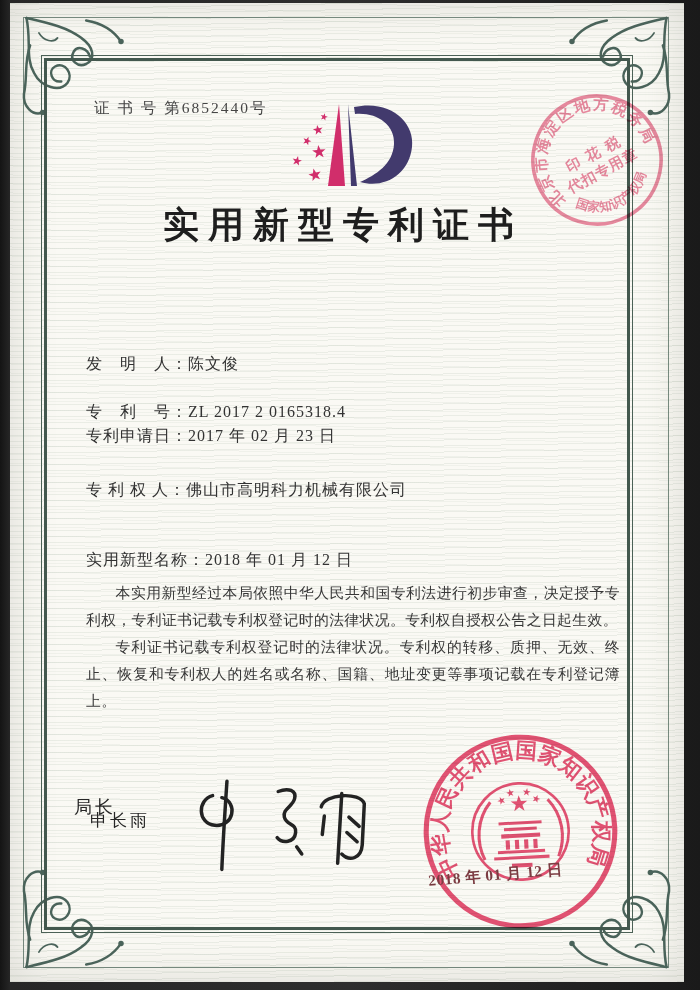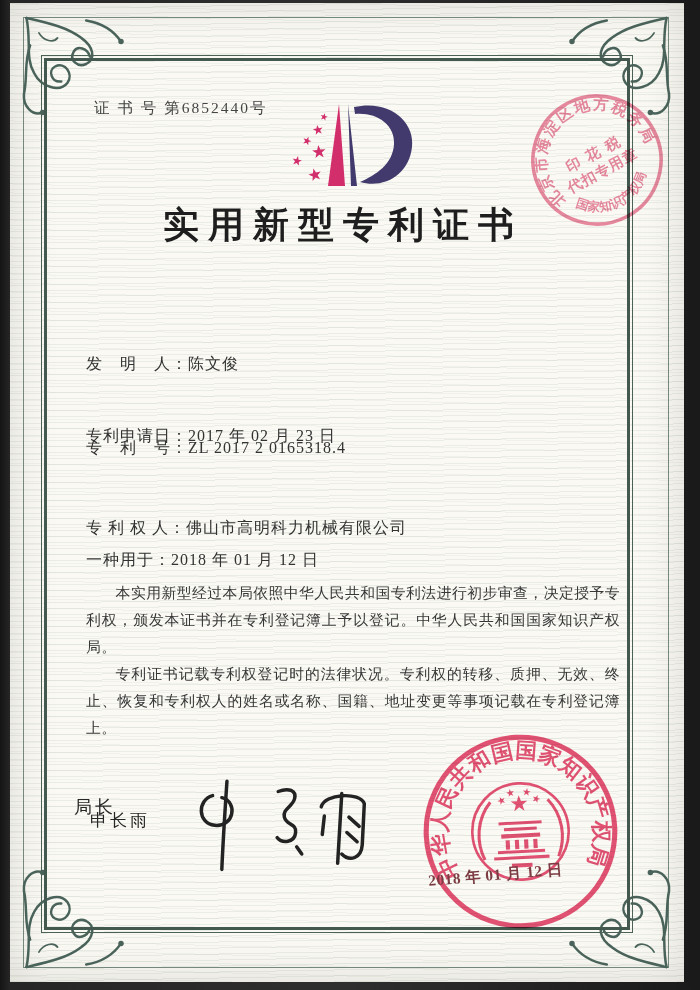--- a/index.html
+++ b/index.html
@@ -163,35 +163,35 @@
           <text x="0" y="17" text-anchor="middle" font-size="14.5" font-weight="bold" letter-spacing="1">代扣专用章</text>
         </g>
       </svg>
     </div>
 
     <div class="title">实用新型专利证书</div>
 
     <div class="field" style="top:351px;">
       <span class="lbl">发　明　人：</span><span class="val">陈文俊</span>
     </div>
-    <div class="field" style="top:399px;margin-top:36px;">
+    <div class="field" style="top:399px;">
       <span class="lbl">专　利　号：</span><span class="val">ZL 2017 2 0165318.4</span>
     </div>
     <div class="field" style="top:423px;">
       <span class="lbl">专利申请日：</span><span class="val">2017 年 02 月 23 日</span>
     </div>
-    <div class="field" style="top:515px;">
+    <div class="field" style="top:477px;">
       <span class="lbl">专 利 权 人：</span><span class="val">佛山市高明科力机械有限公司</span>
     </div>
     <div class="field" style="top:547px;">
-      <span class="lbl">一种用于：</span><span class="val">2018 年 01 月 12 日</span>
+      <span class="lbl">实用新型名称：</span><span class="val">2018 年 01 月 12 日</span>
     </div>
 
     <div class="paras">
-      <p>本实用新型经过本局依照中华人民共和国专利法进行初步审查，决定授予专利权，颁发本证书并在专利登记簿上予以登记。中华人民共和国国家知识产权局。</p>
+      <p>本实用新型经过本局依照中华人民共和国专利法进行初步审查，决定授予专利权，专利证书记载专利权登记时的法律状况。专利权自授权公告之日起生效。</p>
       <p>专利证书记载专利权登记时的法律状况。专利权的转移、质押、无效、终止、恢复和专利权人的姓名或名称、国籍、地址变更等事项记载在专利登记簿上。</p>
     </div>
 
     <div class="issuer-title">局长</div>
     <div class="issuer-name">申长雨</div>
 
     <div class="signature">
       <svg viewBox="0 0 200 100" fill="none" stroke="#232323" stroke-width="3.4" stroke-linecap="round">
         <path d="M38,10 C36,40 34,72 33,96"></path>
         <path d="M24,24 C9,28 9,51 26,53 C45,55 49,30 33,26"></path>

